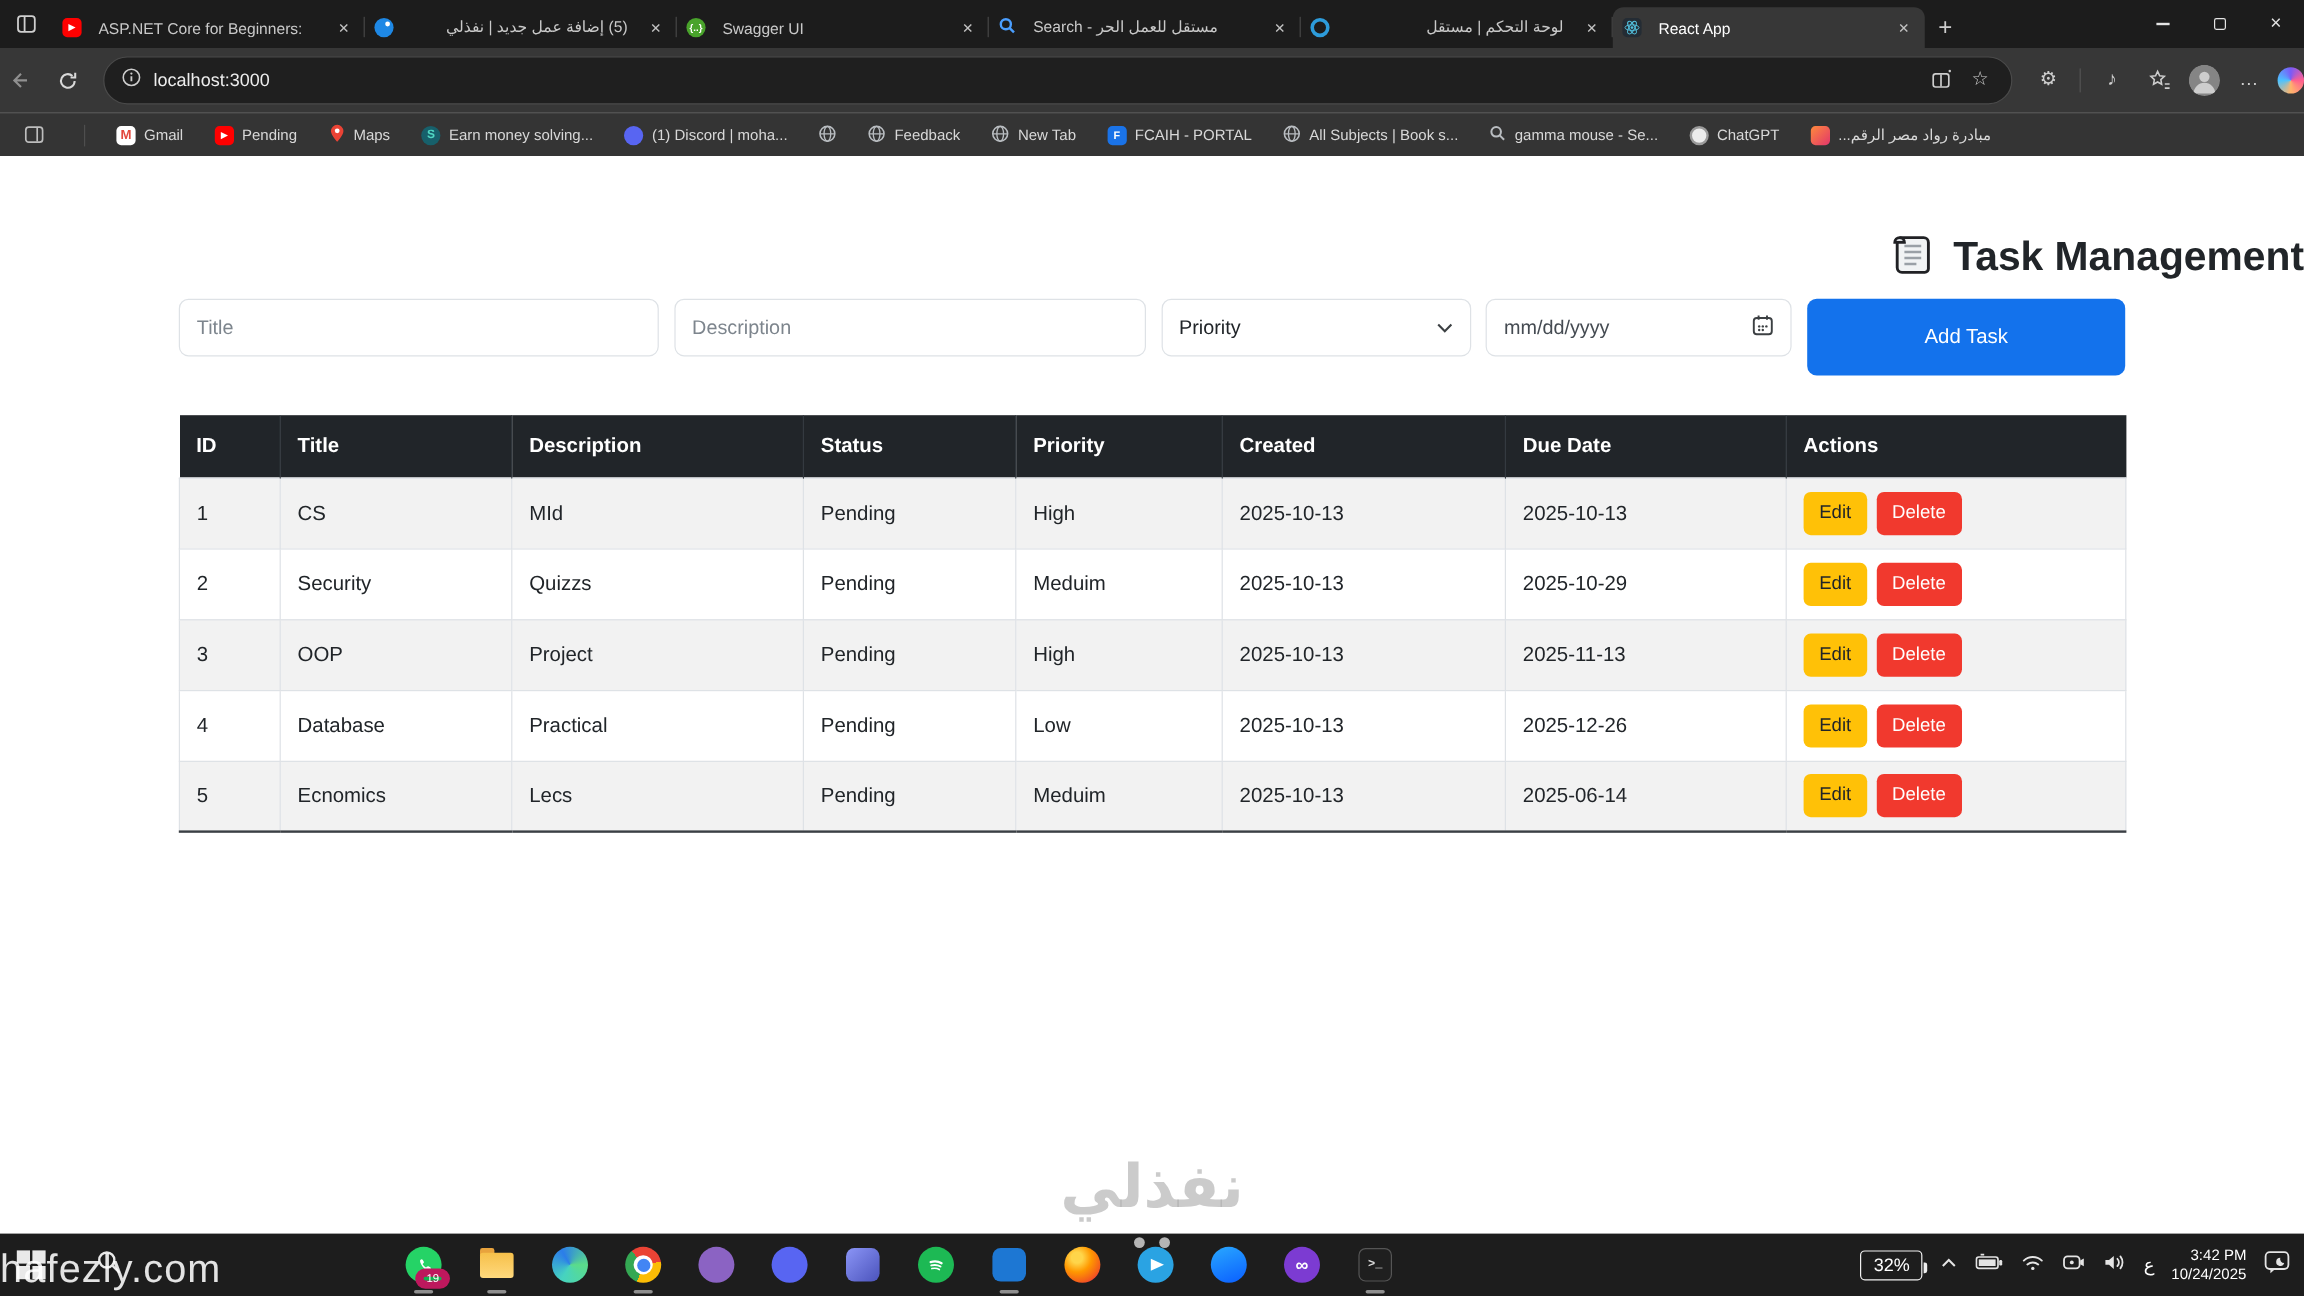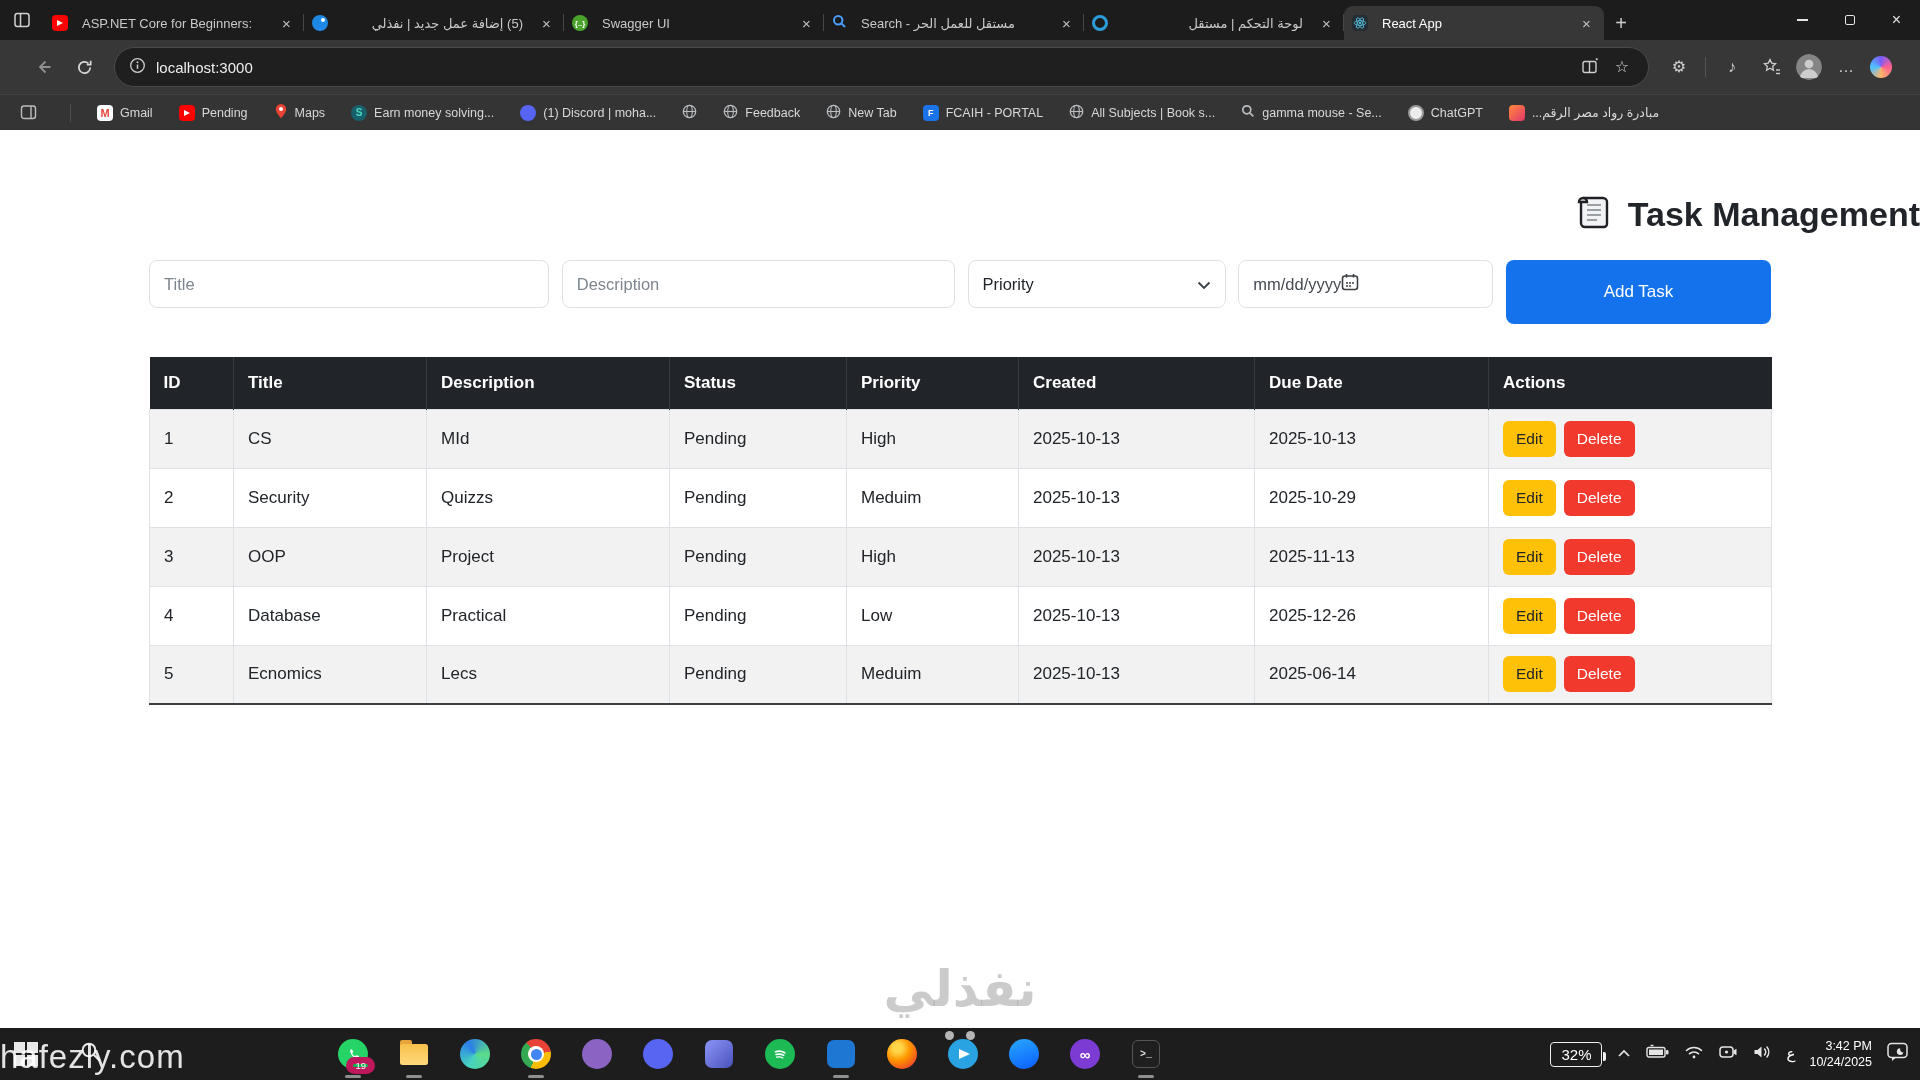--- a/index.html
+++ b/index.html
@@ -17,21 +17,21 @@
   .tab-title{flex:1;white-space:nowrap;overflow:hidden;margin:0 14px}
   .tab-close{width:19px;height:19px;border-radius:4px;display:flex;align-items:center;justify-content:center;
     font-size:15px;color:#c2c2c2;flex:0 0 auto}
   .newtab{width:34px;height:34px;display:flex;align-items:center;justify-content:center;color:#cdcdcd;font-size:20px}
   .wc-group{margin-left:auto;display:flex;height:40px}
   .wc{width:47px;height:40px;display:flex;align-items:center;justify-content:center;color:#e4e4e4}
   .wc .min{display:block;width:11px;height:1.5px;background:#e4e4e4}
   .wc .max{display:block;width:10px;height:10px;border:1.5px solid #e4e4e4;border-radius:2px}
   .wc.close{font-size:16px}
 
-  .toolbar{height:54px;background:#373737;display:flex;align-items:center;padding:0 28px;gap:8px}
+  .toolbar{height:54px;background:#373737;display:flex;align-items:center;padding:0 0;gap:8px}
   .tool-ic{width:32px;height:32px;display:flex;align-items:center;justify-content:center;border-radius:6px}
   .pill{flex:1;height:40px;border-radius:20px;background:#1f1f1f;border:1px solid #4a4a4a;
     display:flex;align-items:center;padding:0 10px 0 14px;margin:0 6px}
   .url{margin-left:10px;font-size:15px;color:#ededed}
   .pill .spacer{flex:1}
   .glyph{color:#cfcfcf;font-size:16px;line-height:1}
   .avatar{width:26px;height:26px;border-radius:50%;overflow:hidden}
   .copilot{width:22px;height:22px;border-radius:50%;
     background:conic-gradient(from 0deg,#7a5af8,#ff5f8f,#ffb56b,#4cc2ff,#7a5af8)}
   .vdiv{width:1px;height:20px;background:#545454;margin:0 2px}
@@ -53,29 +53,29 @@
   .chip.grad{background:linear-gradient(135deg,#ff8a3c,#e2366b)}
   .chip.mostaql{background:transparent;border:3.5px solid #2d9cdb;border-radius:50%}
   .chip.nafezly{background:#1e88e5;position:relative}
   .chip.nafezly i{position:absolute;right:3px;top:3px;width:4px;height:4px;border-radius:50%;background:#fff}
   .chip.react{background:#242c34}
 
   
   .page{height:898px;position:relative}
   .heading{display:flex;justify-content:flex-end;align-items:center;gap:15px;padding-top:62px}
   .heading h1{margin:0;font-size:34px;font-weight:700;color:#212529}
-  .container{width:1622px;margin:24px auto 0}
+  .container{width:1622px;margin:12px auto 0}
   .formrow{display:flex;justify-content:space-between}
   .field{height:48px;border:1px solid #dee2e6;border-radius:8px;font-size:16.5px;color:#212529;
     padding:0 14px;background:#fff;display:flex;align-items:center}
   input.field{outline:none}
   input.field::placeholder{color:#7d858d}
   .f-title{width:400px}.f-desc{width:393px}
   .f-priority{width:258px;justify-content:space-between}
-  .f-date{width:255px;color:#454b52}
+  .f-date{width:255px;justify-content:space-between;color:#454b52}
   .btn-add{width:265px;height:64px;border:none;border-radius:8px;background:#1372ec;color:#fff;font-size:17px;cursor:pointer}
 
   table.tasks{margin-top:33px;border-collapse:collapse;width:1622px;table-layout:fixed;font-size:17px;color:#212529}
   table.tasks th{background:#212529;color:#fff;text-align:left;font-weight:700;height:52px;
     padding:0 0 0 14px;border-left:1px solid #343a40}
   table.tasks th:first-child{border-left:none}
   table.tasks td{height:59px;padding:0 0 0 14px;border:1px solid #dee2e6}
   table.tasks tbody tr:nth-child(odd){background:#f2f2f2}
   table.tasks tbody tr:last-child td{border-bottom:2px solid #3a3f44}
   .btn-edit{background:#ffc107;color:#212529;border:none;border-radius:6px;padding:9px 13px;font-size:15.5px;cursor:pointer}

